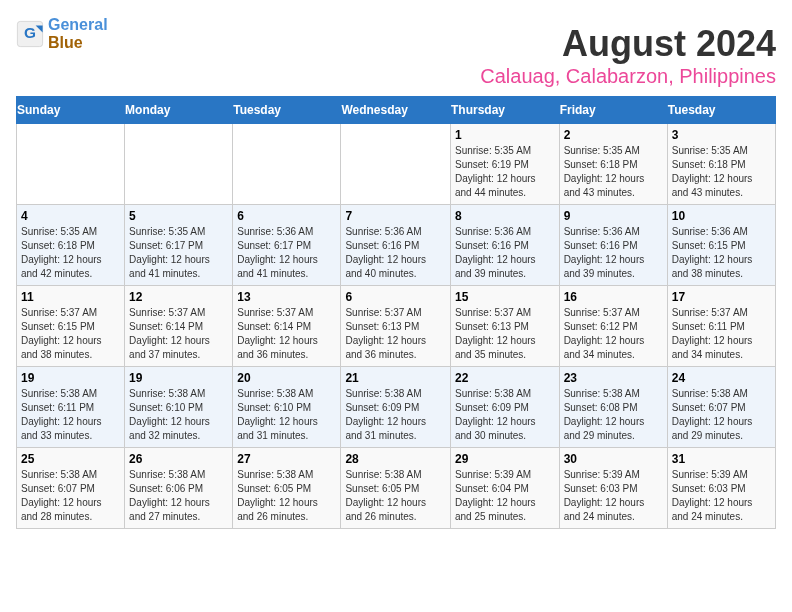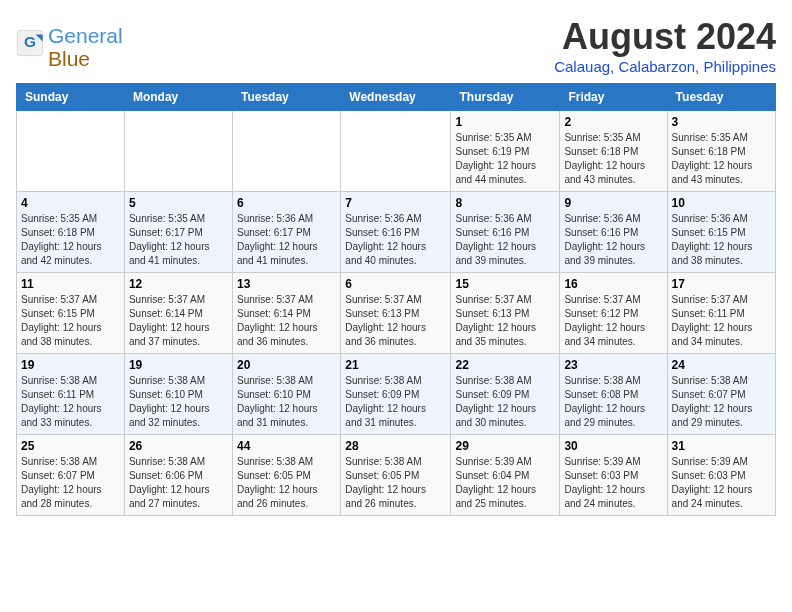--- a/index.html
+++ b/index.html
@@ -14,55 +14,55 @@
       display: flex;
       justify-content: space-between;
       align-items: flex-start;
       margin-bottom: 8px;
     }
     .logo {
       display: flex;
       align-items: center;
     }
     .logo-text {
-      font-size: 21px;
-      font-weight: normal;
+      font-size: 16px;
+      font-weight: bold;
       color: #333;
       line-height: 1.1;
-      margin-top: 8px;
     }
     .logo-text span {
       color: #4a90d9;
     }
     .logo-icon {
       width: 28px;
       height: 28px;
       margin-right: 4px;
     }
     .title-block {
       text-align: right;
+      margin-top: 7px;
     }
     .month-year {
       font-size: 36px;
       font-weight: bold;
       color: #333;
     }
     .location {
-      font-size: 15px;
-      color: #1d4ed8;
+      font-size: 20px;
+      color: #ec4899;
     }
     table {
       width: 100%;
       border-collapse: collapse;
       font-size: 11px;
     }
     thead tr th {
       background-color: #2976c4;
       color: #fff;
-      padding: 6px 8px;
+      padding: 6px 0;
       text-align: left;
       font-size: 12px;
       font-weight: bold;
       border: 1px solid #2976c4;
     }
     tbody tr td {
       border: 1px solid #ccc;
       vertical-align: top;
       padding: 4px;
       height: 80px;
@@ -312,21 +312,21 @@
 and 28 minutes.</div>
         </td>
         <td>
           <span class="day-num">26</span>
           <div class="day-info" style="white-space: pre-line;">Sunrise: 5:38 AM
 Sunset: 6:06 PM
 Daylight: 12 hours
 and 27 minutes.</div>
         </td>
         <td>
-          <span class="day-num">44</span>
+          <span class="day-num">27</span>
           <div class="day-info" style="white-space: pre-line;">Sunrise: 5:38 AM
 Sunset: 6:05 PM
 Daylight: 12 hours
 and 26 minutes.</div>
         </td>
         <td>
           <span class="day-num">28</span>
           <div class="day-info" style="white-space: pre-line;">Sunrise: 5:38 AM
 Sunset: 6:05 PM
 Daylight: 12 hours

